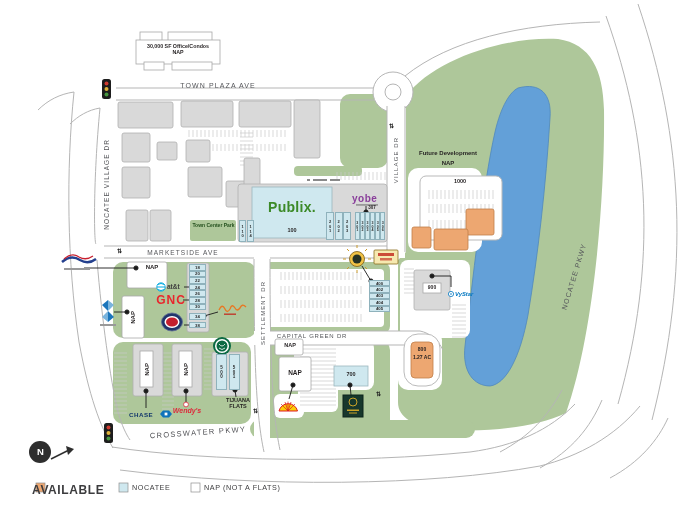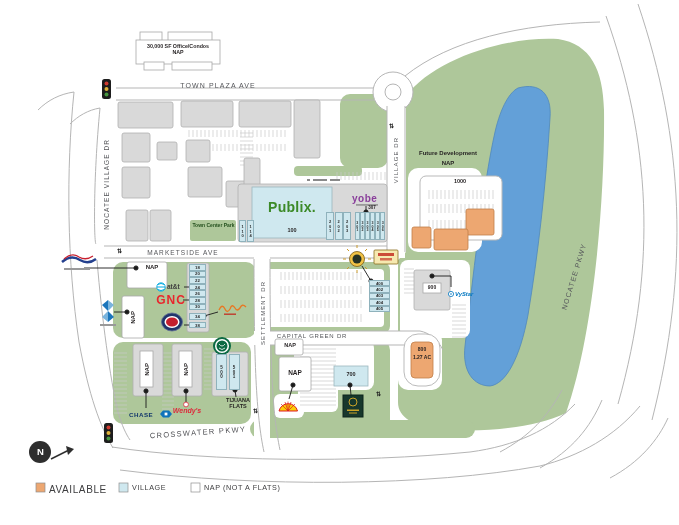--- a/index.html
+++ b/index.html
@@ -406,17 +406,17 @@
       <div class="cell">501</div>
     </div>
 
   <div class="lbl" style="left:117px;top:248px;font-size:6px;color:#222">⇅</div>
   <div class="lbl" style="left:389px;top:123px;font-size:6px;color:#222">⇅</div>
   <div class="lbl" style="left:253px;top:408px;font-size:6px;color:#222">⇅</div>
   <div class="lbl" style="left:376px;top:391px;font-size:6px;color:#222">⇅</div>
 
   <div class="lbl center" style="left:33px;top:446.5px;width:15px;font-size:9.5px;color:#ffffff">N</div>
 
-  <div class="lbl" style="left:49px;top:484px;font-size:10px;color:#3c3c3e;letter-spacing:0.6px;font-weight:normal">AVAILABLE</div>
-  <div class="lbl" style="left:132px;top:484px;font-size:7.2px;color:#3c3c3e;letter-spacing:0.6px;font-weight:normal">VILLAGE</div>
+  <div class="lbl" style="left:32px;top:484px;font-size:12px;color:#3c3c3e;letter-spacing:0.6px;font-weight:bold">AVAILABLE</div>
+  <div class="lbl" style="left:132px;top:484px;font-size:7.2px;color:#3c3c3e;letter-spacing:0.6px;font-weight:normal">NOCATEE</div>
   <div class="lbl" style="left:204px;top:484px;font-size:7.2px;color:#3c3c3e;letter-spacing:0.6px;font-weight:normal">NAP (NOT A FLATS)</div>
 
 </div>
 
 </body></html>

